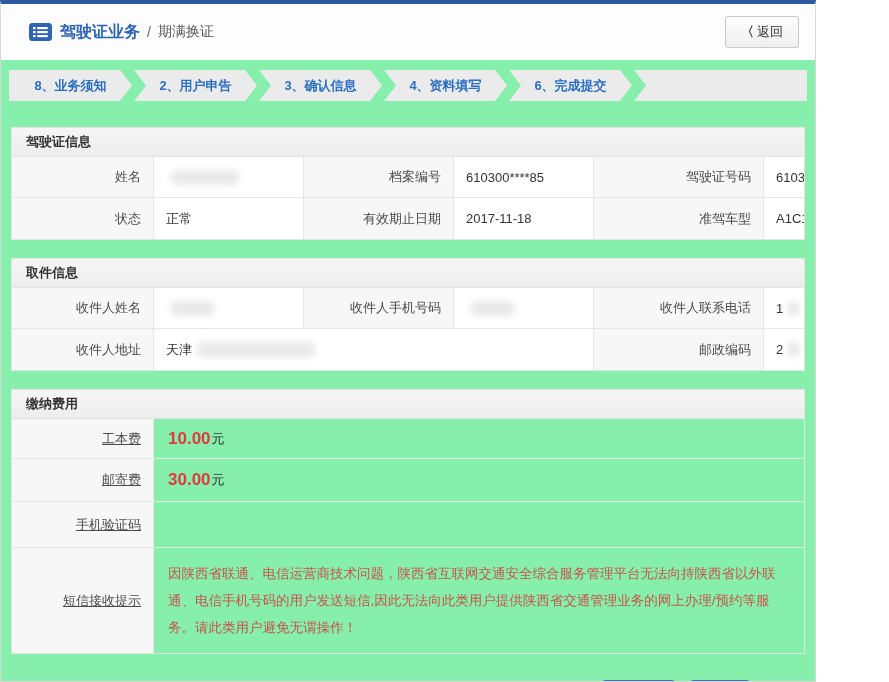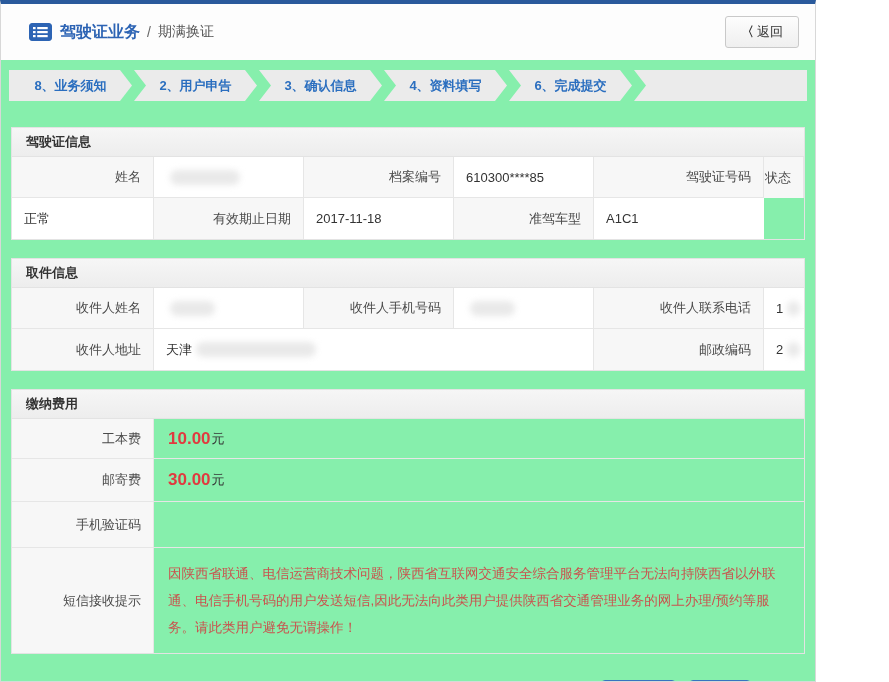--- a/index.html
+++ b/index.html
@@ -101,21 +101,21 @@
 
   
   .fee-row { display: flex; border-bottom: 1px solid #e6e6e6; }
   .fee-row:last-child { border-bottom: none; }
   .fee-row .flbl {
     flex: 0 0 142px;
     background: #f7f7f7;
     border-right: 1px solid #e6e6e6;
     display: flex; align-items: center; justify-content: flex-end;
     padding-right: 12px;
-    font-size: 13px; color: #4a4a4a;
+    font-size: 13px; color: #4a4a4a; text-decoration: underline;
   }
   .fee-row .fval { flex: 1; display: flex; align-items: center; padding-left: 14px; }
   .r-fee { min-height: 40px; }
   .r-fee2 { min-height: 43px; }
   .r-code { min-height: 46px; }
   .r-note { min-height: 74px; }
   .amount { color: #e03a3f; font-size: 17px; font-weight: bold; }
   .unit { color: #333; font-size: 13px; margin-left: 1px; }
   .code-input {
     width: 150px; height: 29px;
@@ -190,20 +190,25 @@
   <div class="section one">
     <div class="section-title">驾驶证信息</div>
     <div class="grid6">
       <div class="cell lbl">姓名</div>
       <div class="cell val">
           <span class="redact" style="width:70px"></span>
         </div>
       <div class="cell lbl">档案编号</div>
       <div class="cell val">610300****85</div>
       <div class="cell lbl">驾驶证号码</div>
+      <div class="cell val br0">
+          <span>6103</span>
+          <span class="redact" style="width:108px"></span>
+          <span>(</span>
+        </div>
 
       <div class="cell lbl bb0">状态</div>
       <div class="cell val bb0">正常</div>
       <div class="cell lbl bb0">有效期止日期</div>
       <div class="cell val bb0">2017-11-18</div>
       <div class="cell lbl bb0">准驾车型</div>
       <div class="cell val br0 bb0">A1C1</div>
     </div>
   </div>
 

